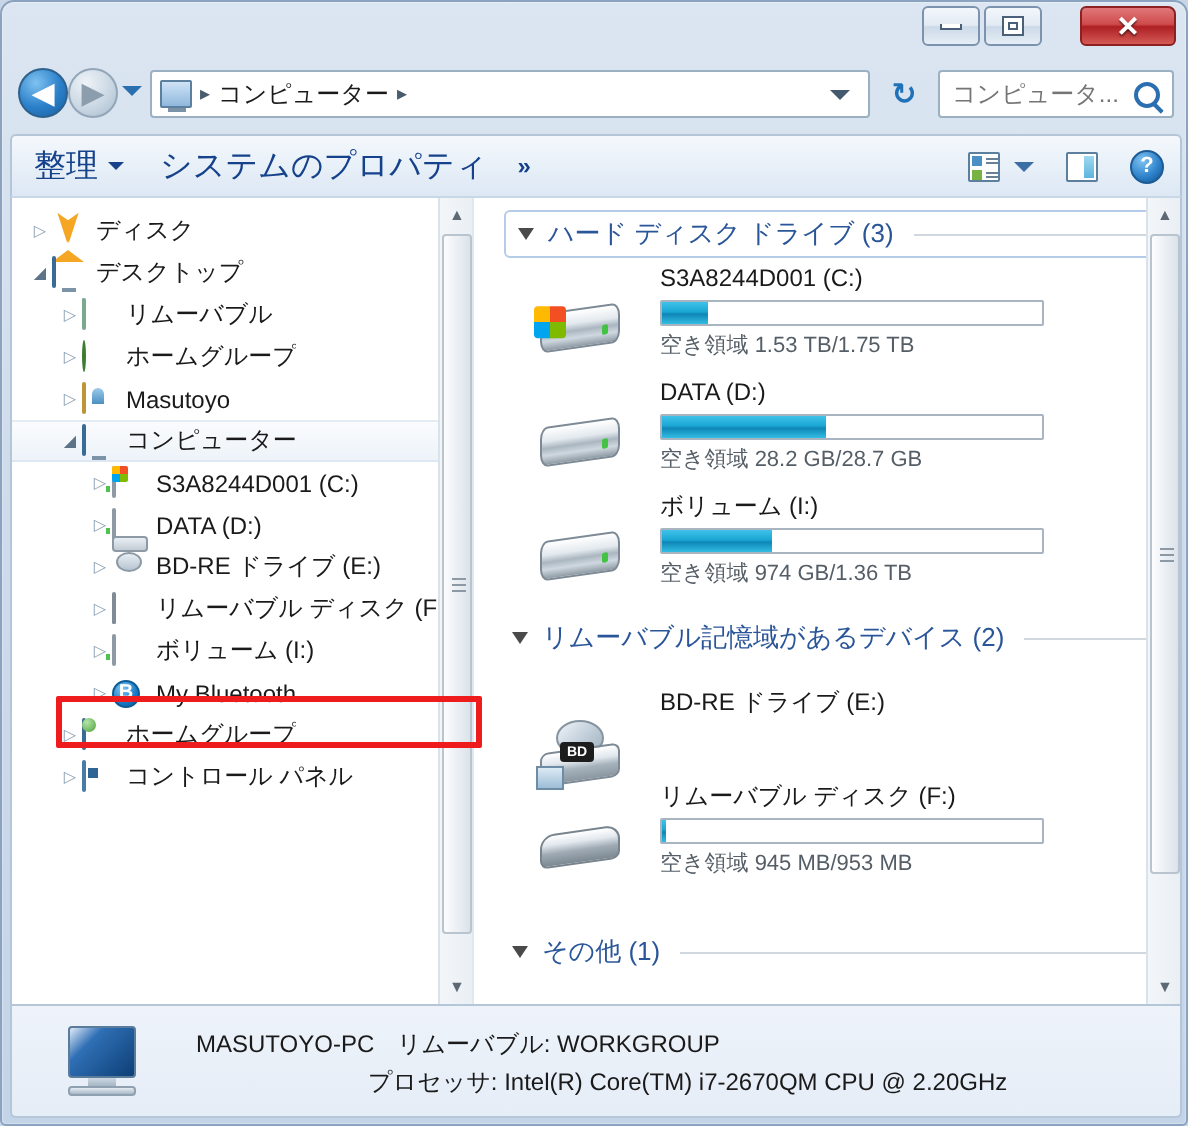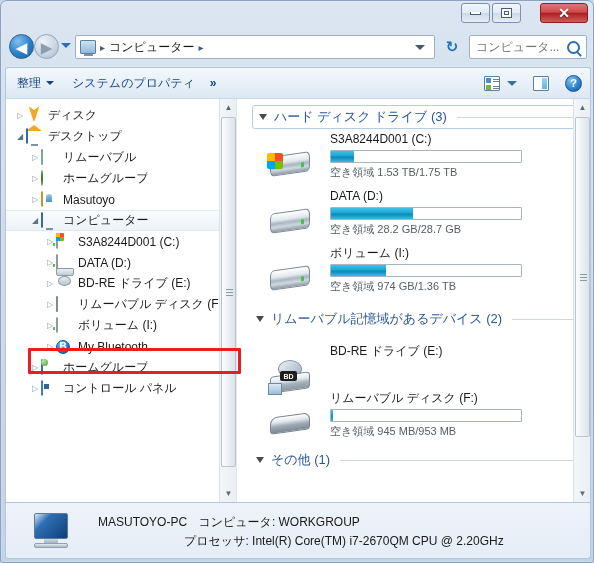--- a/index.html
+++ b/index.html
@@ -115,21 +115,21 @@
 
   
   #toolbar {
     position: absolute; left: 4px; top: 66px; width: 586px; height: 31px;
     background: linear-gradient(to bottom,#f4f8fc 0%,#e8f0f8 50%,#dde8f4 100%);
     border: 1px solid #b4c6d8; border-bottom: none;
     border-radius: 3px 3px 0 0;
     display: flex; align-items: center;
   }
   .tb-item {
-    font-size: 12px; color: #15428b; display: flex; align-items: center;
+    font-size: 16px; color: #15428b; display: flex; align-items: center;
     height: 22px; padding: 0 7px; margin-left: 4px; border-radius: 2px;
   }
   .tb-caret {
     width: 0; height: 0; margin-left: 5px;
     border-left: 4px solid transparent; border-right: 4px solid transparent;
     border-top: 4px solid #15428b;
   }
   #tb-overflow { font-size: 12px; color: #15428b; margin-left: 8px; font-weight: bold; }
   #tb-right { margin-left: auto; display: flex; align-items: center; padding-right: 8px; }
   #view-icon {
@@ -649,21 +649,21 @@
           <div class="drive-row">
             <div class="drive-icon-big">
               <div class="big-usb"></div>
             </div>
             <div class="drive-name">リムーバブル ディスク (F:)</div>
             <div class="drive-bar">
               <div class="drive-fill" style="width: 1%;"></div>
             </div>
             <div class="drive-free">空き領域 945 MB/953 MB</div>
           </div>
-          <div class="group-header" style="margin-top: 4px;">
+          <div class="group-header" style="margin-top: 20px;">
             <span class="gh-tw"></span>
             <span>その他 (1)</span>
             <span class="gh-rule"></span>
           </div>
         </div>
       <div class="sb" style="right:0;">
         <div class="sb-arrow up">▲</div>
         <div class="sb-thumb" style="top:18px; height:320px;">
           <div class="sb-grip"></div>
         </div>
@@ -675,20 +675,20 @@
   <div id="annotation"></div>
 
   <div id="statusbar">
     <div id="status-pc-icon">
       <div class="screen"></div>
       <div class="stand"></div>
       <div class="base"></div>
     </div>
     <div class="status-line" id="status-line1">
       <span>MASUTOYO-PC</span>
-      <span style="margin-left:8px;">コンピュータ: WORKGROUP</span>
+      <span style="margin-left:8px;">リムーバブル: WORKGROUP</span>
     </div>
     <div class="status-line" id="status-line2">
       <span style="margin-left:86px;">プロセッサ: Intel(R) Core(TM) i7-2670QM CPU @ 2.20GHz</span>
     </div>
   </div>
 
 </div>
 
 </body></html>

